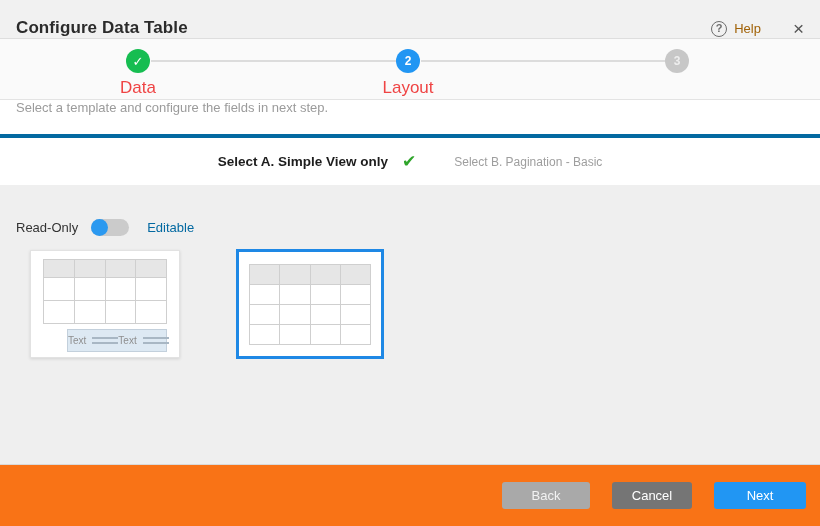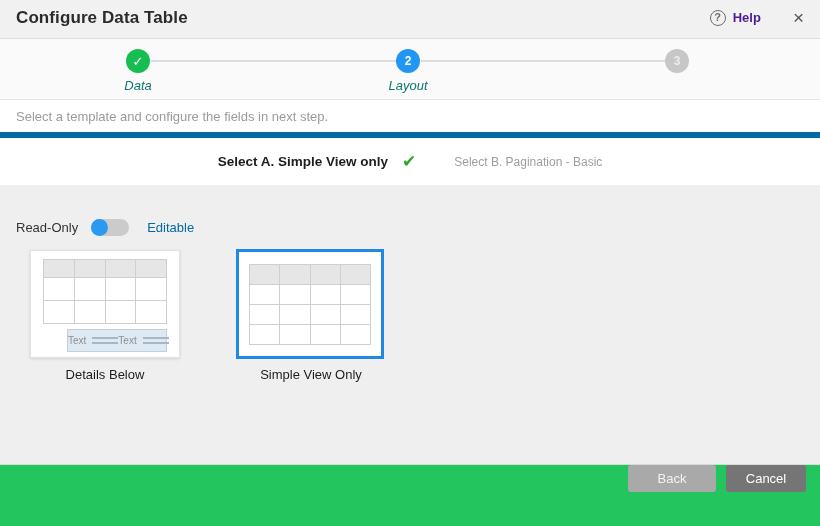--- a/index.html
+++ b/index.html
@@ -8,30 +8,30 @@
     font-family: "Liberation Sans", "DejaVu Sans", sans-serif;
     background: #ffffff;
     color: #2b2b2b;
     overflow: hidden;
   }
   .dialog { width: 820px; height: 526px; display: flex; flex-direction: column; background: #fff; }
 
   
   .titlebar {
     height: 39px; background: #f1f1f1; border-bottom: 1px solid #dedede;
-    display: flex; align-items: flex-start; padding: 8px 16px; flex: 0 0 auto;
+    display: flex; align-items: flex-end; padding: 0 16px; flex: 0 0 auto;
   }
   .title { font-size: 17px; font-weight: 700; color: #2b2b2b; letter-spacing: .1px; }
   .titlebar-right { margin-left: auto; display: flex; align-items: center; gap: 8px; }
   .help-btn { display: flex; align-items: center; gap: 7px; cursor: pointer; }
   .help-circle {
     width: 16px; height: 16px; border: 1.4px solid #6d6d6d; border-radius: 50%;
     color: #6d6d6d; font-size: 11px; line-height: 13px; text-align: center; font-weight: 700;
   }
-  .help-label { font-size: 13px; color: #4c1d95; font-weight: bold; }
+  .help-label { font-size: 13px; color: #a16207; }
   .close-btn { font-size: 19px; color: #555; margin-left: 24px; cursor: pointer; line-height: 1; }
 
   
   .stepper {
     position: relative; height: 61px; background: #fafafa;
     border-bottom: 1px solid #e3e3e3; flex: 0 0 auto;
   }
   .connector { position: absolute; height: 2px; background: #dcdcdc; top: 21px; }
   .connector.c1 { left: 151px; width: 245px; }
   .connector.c2 { left: 421px; width: 244px; }
@@ -40,26 +40,26 @@
   .step.s2 { left: 338px; }
   .step.s3 { left: 607px; }
   .step-circle {
     width: 24px; height: 24px; border-radius: 50%; margin: 0 auto;
     display: flex; align-items: center; justify-content: center;
     font-size: 12px; font-weight: 700; color: #fff; position: relative; z-index: 2;
   }
   .step-circle.complete { background: #16bd51; font-size: 13px; }
   .step-circle.active { background: #2196f3; }
   .step-circle.pending { background: #c7c7c7; color: #eeeeee; }
-  .step-label { margin-top: 5px; font-size: 13px; color: #0f766e; font-style: italic; }
+  .step-label { margin-top: 5px; font-size: 17px; color: #ef4444; }
 
   
   .instruction-row {
-    height: 38px; background: #fff; border-bottom: 6px solid #0369a1;
-    display: flex; align-items: center; padding: 0 16px; flex: 0 0 auto;
+    height: 38px; background: #fff; border-bottom: 4px solid #0369a1;
+    display: flex; align-items: flex-start; padding: 0 16px; flex: 0 0 auto;
   }
   .instruction-text { font-size: 13px; color: #9b9b9b; }
 
   
   .select-row {
     height: 47px; background: #fff; display: flex; align-items: center;
     padding: 0 16px; flex: 0 0 auto; justify-content: center;
   }
   .option-a { display: flex; align-items: center; cursor: pointer; }
   .option-a-label { font-size: 13.5px; font-weight: 700; color: #1d1d1d; }
@@ -105,23 +105,23 @@
   .detail-text { font-size: 10px; color: #8f8f8f; }
   .detail-lines { width: 26px; height: 7px; border-top: 2px solid #a8b7c4; border-bottom: 2px solid #a8b7c4; }
 
   .card-labels { display: flex; margin-top: 8px; }
   .card-label { font-size: 13px; color: #1d1d1d; text-align: center; }
   .card-label.l1 { width: 152px; margin-left: 13px; }
   .card-label.l2 { width: 154px; margin-left: 53px; }
 
   
   .footer {
-    height: 62px; background: #22c55e; border-top: 1px solid #d9d9d9;
-    display: flex; justify-content: flex-end;
-    padding-right: 14px; gap: 10px; flex: 0 0 auto;
+    height: 62px; background: #f97316; border-top: 1px solid #d9d9d9;
+    display: flex; align-items: center; justify-content: flex-end;
+    padding-right: 14px; gap: 22px; flex: 0 0 auto;
   }
   .btn {
     height: 27px; border: none; border-radius: 3px; font-size: 13px;
     font-family: inherit; color: #fff; cursor: pointer;
   }
   .btn-back { width: 88px; background: #a9a9a9; color: #f2f2f2; }
   .btn-cancel { width: 80px; background: #757575; }
   .btn-next { width: 92px; background: #2196f3; }
 </style>
 </head>
@@ -241,25 +241,22 @@
                 <td></td>
                 <td></td>
                 <td></td>
               </tr>
         </tbody>
           </table>
       </div>
 
     </div>
 
-    <div class="card-labels">
-      <div class="card-label l1">Details Below</div>
-      <div class="card-label l2">Simple View Only</div>
-    </div>
 
   </div>
 
   <div class="footer">
     <button class="btn btn-back">Back</button>
     <button class="btn btn-cancel">Cancel</button>
+    <button class="btn btn-next">Next</button>
   </div>
 
 </div>
 
 </body></html>

